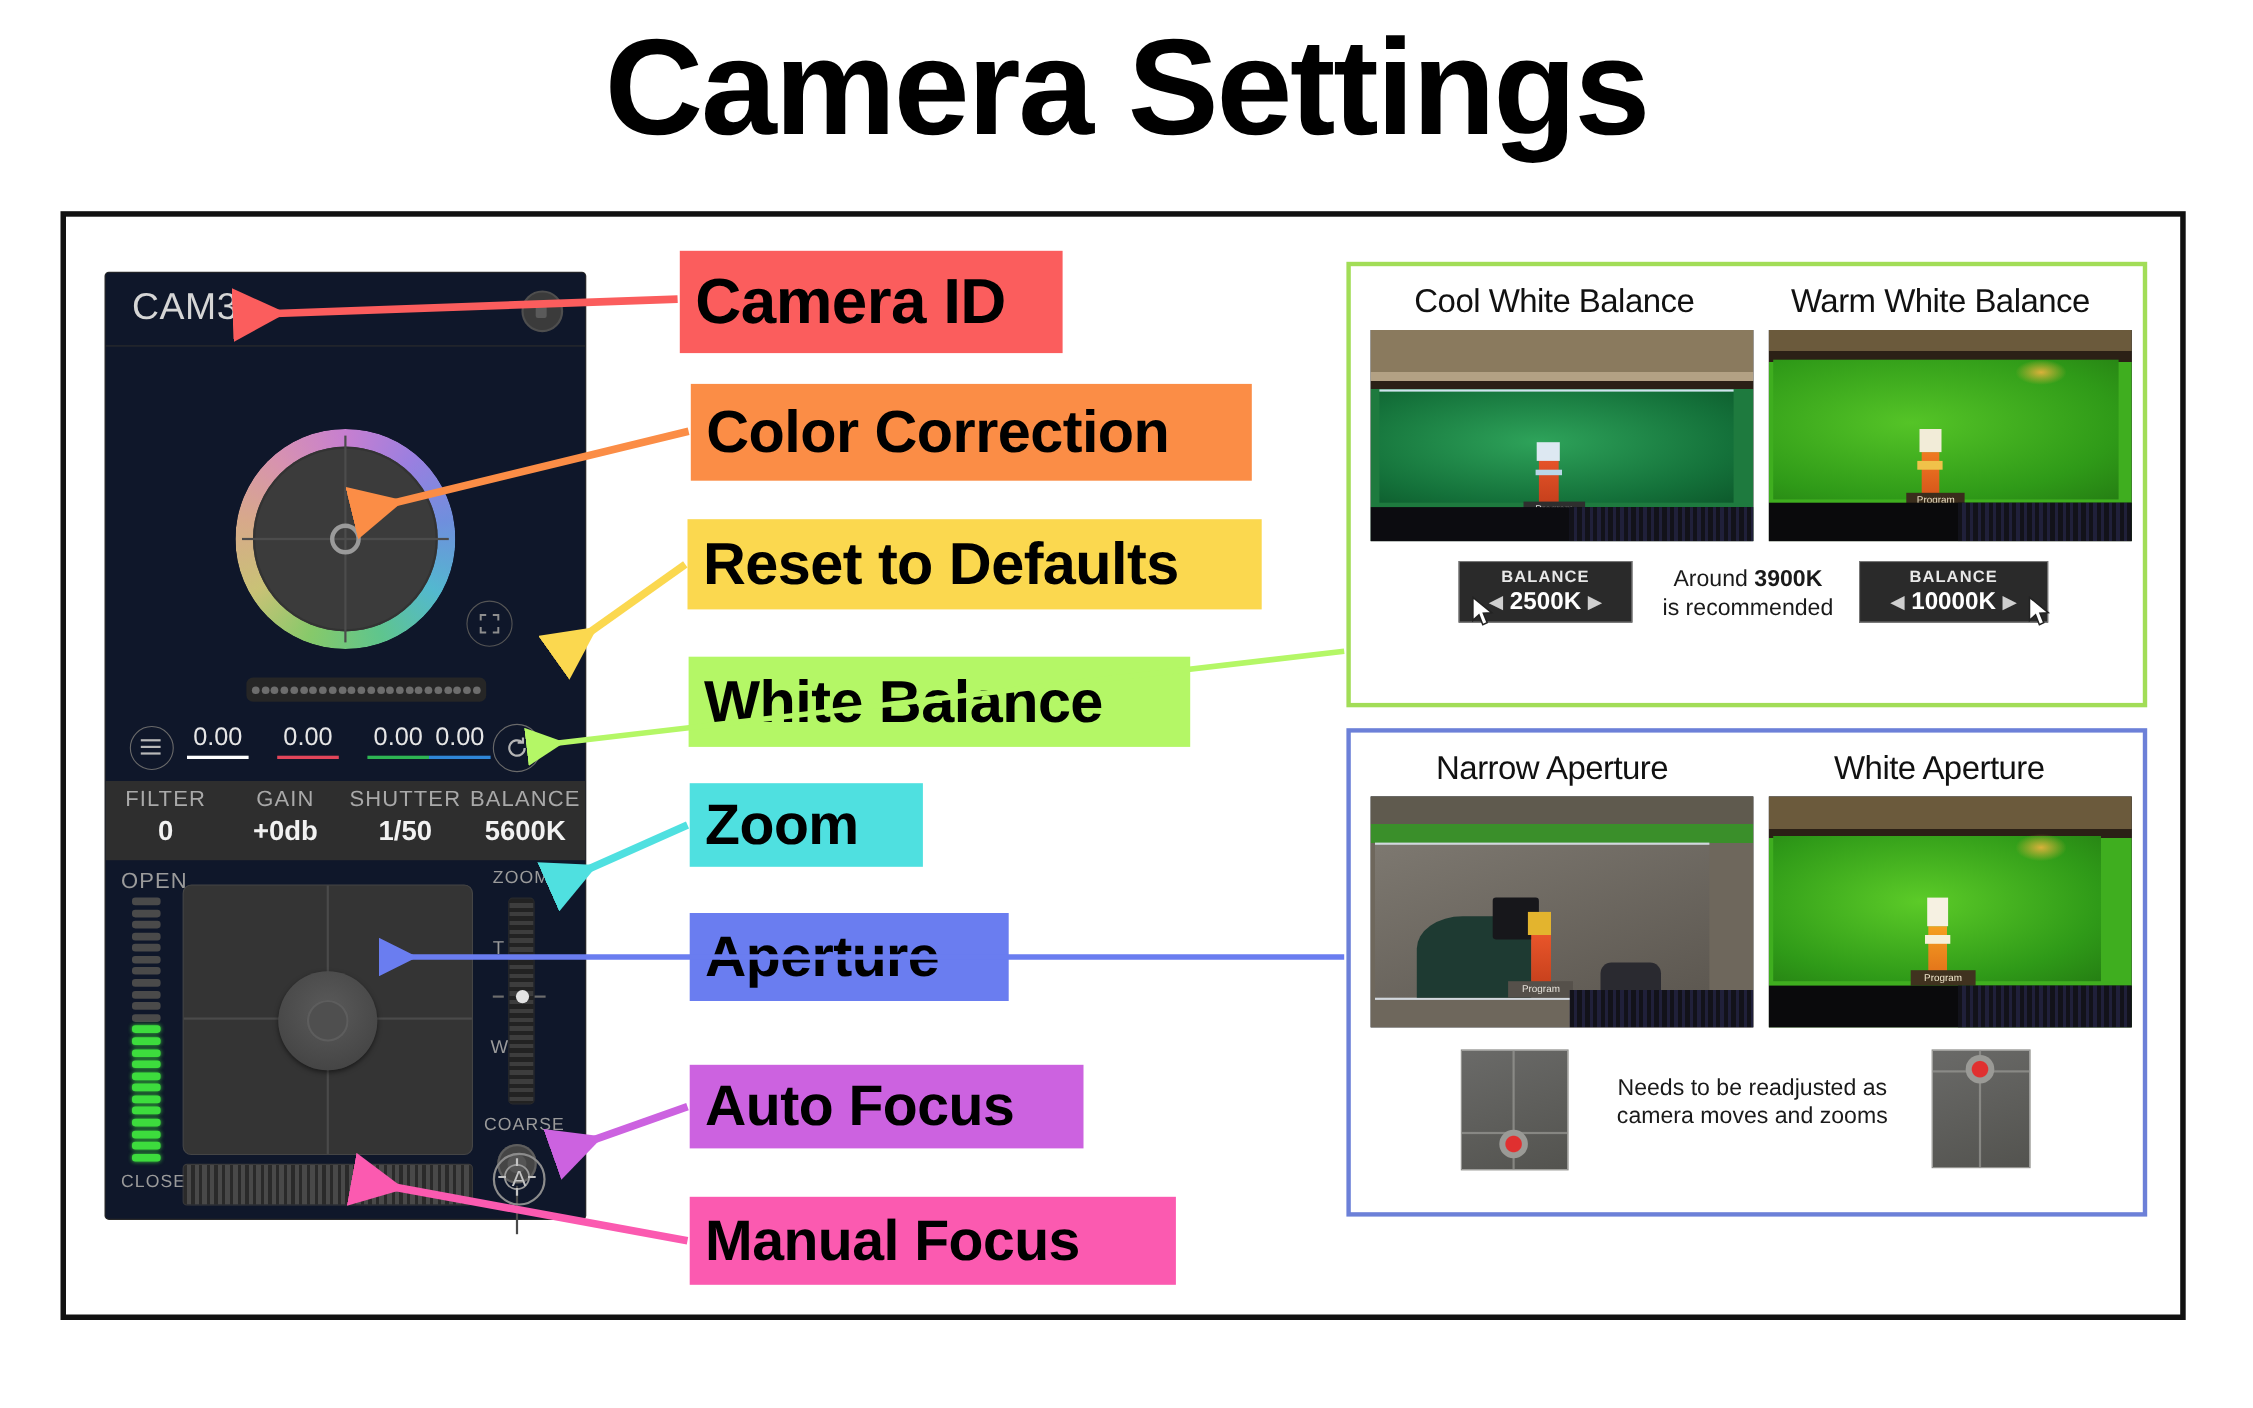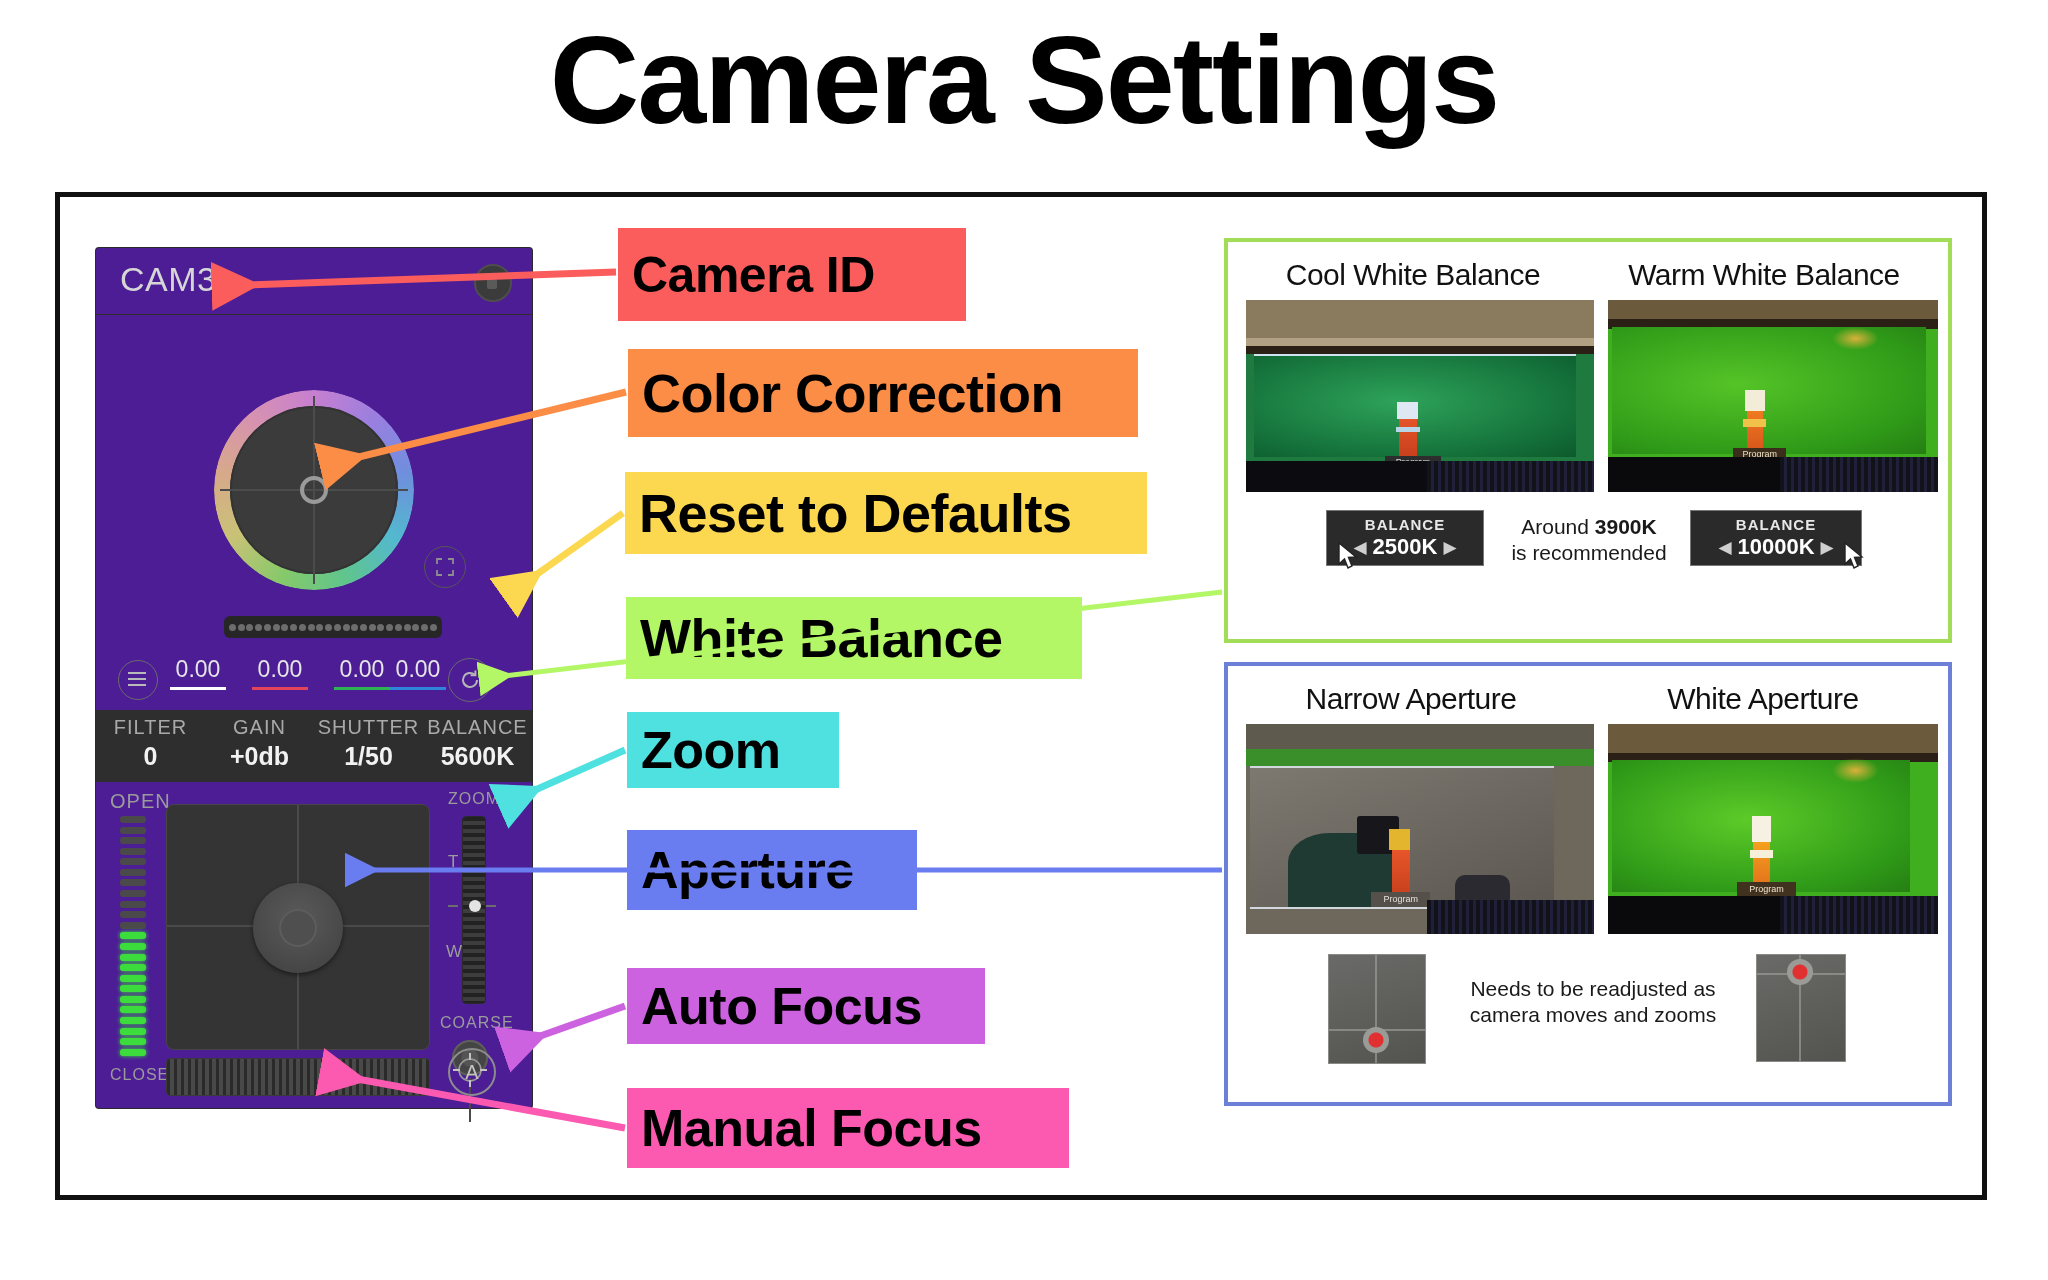--- a/index.html
+++ b/index.html
@@ -9,21 +9,21 @@
   
   #page-title{position:absolute;left:0;top:18px;width:2048px;text-align:center;
     font-size:124px;font-weight:bold;color:#000;letter-spacing:-2px;line-height:1;}
 
   
   #outer-frame{position:absolute;left:55px;top:192px;width:1932px;height:1008px;
     border:5px solid #111;box-sizing:border-box;background:#fff;}
 
   
   #camera-panel{position:absolute;left:96px;top:248px;width:436px;height:860px;
-    background:#4c1d95;border-radius:3px;box-shadow:0 0 0 1px #2a2a2a;}
+    background:#0f172a;border-radius:3px;box-shadow:0 0 0 1px #2a2a2a;}
   #cam-header{position:absolute;left:0;top:0;width:436px;height:66px;
     border-bottom:1px solid #2d2d2d;}
   #cam-id{position:absolute;left:24px;top:12px;font-size:34px;color:#d6d6d6;
     font-weight:300;letter-spacing:.5px;}
   #cam-menu-btn{position:absolute;right:20px;top:16px;width:34px;height:34px;
     border-radius:50%;border:2px solid #4e4e4e;background:#3b3b3b;}
   #cam-menu-btn:after{content:"";position:absolute;left:11px;top:9px;width:10px;height:14px;
     background:#5a5a5a;border-radius:2px;}
 
   
@@ -305,21 +305,21 @@
     <div id="af-btn">
       <svg width="40" height="40" viewBox="0 0 40 40" style="position:absolute;left:0;top:0">
         <circle cx="20" cy="20" r="11" fill="none" stroke="#9a9a9a" stroke-width="1.6"></circle>
         <path d="M20 3v7M20 30v7M3 20h7M30 20h7" stroke="#c4c4c4" stroke-width="2"></path>
       </svg>
       <span style="position:relative;z-index:2">A</span>
     </div>
   </div>
 </div>
 
-<div class="ann" style="left:618px;top:228px;width:348px;height:93px;background:#fb5d5d;font-size:50px">Camera ID</div>
+<div class="ann" style="left:618px;top:228px;width:348px;height:93px;background:#fb5d5d;font-size:58px">Camera ID</div>
 <div class="ann" style="left:628px;top:349px;width:510px;height:88px;background:#fb8d46;font-size:54px">Color Correction</div>
 <div class="ann" style="left:625px;top:472px;width:522px;height:82px;background:#fbd84f;font-size:54px">Reset to Defaults</div>
 <div class="ann" style="left:626px;top:597px;width:456px;height:82px;background:#b4f766;font-size:54px">White Balance</div>
 <div class="ann" style="left:627px;top:712px;width:212px;height:76px;background:#4fe0e0;font-size:52px">Zoom</div>
 <div class="ann" style="left:627px;top:830px;width:290px;height:80px;background:#6a7df0;font-size:52px">Aperture</div>
 <div class="ann" style="left:627px;top:968px;width:358px;height:76px;background:#cc62e0;font-size:52px">Auto Focus</div>
 <div class="ann" style="left:627px;top:1088px;width:442px;height:80px;background:#fb5ab0;font-size:52px">Manual Focus</div>
 
 <svg id="wires">
   <defs>

